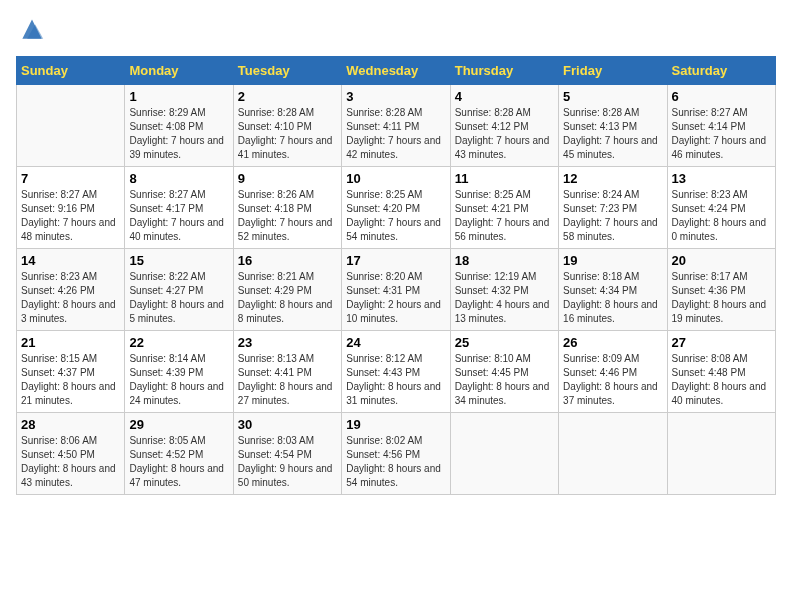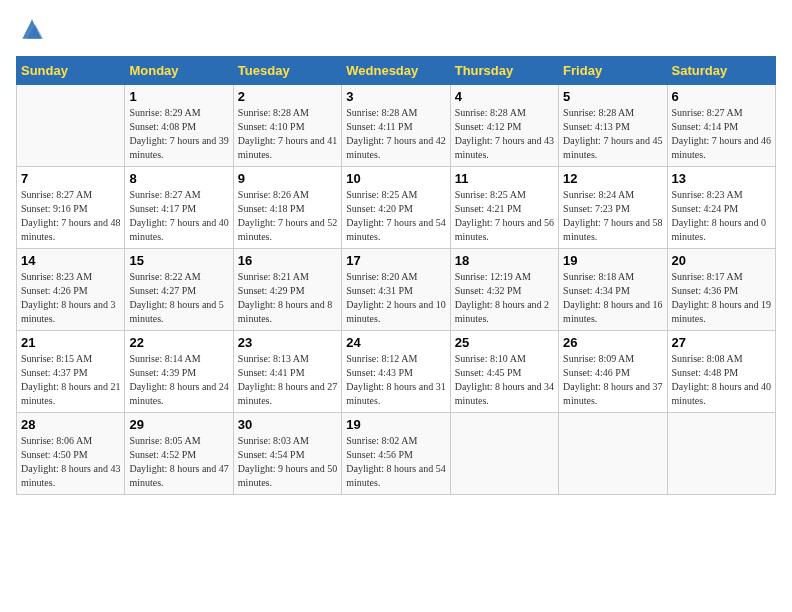--- a/index.html
+++ b/index.html
@@ -78,21 +78,20 @@
     .day-number {
       font-weight: bold;
       font-size: 13px;
       margin-bottom: 2px;
       display: block;
     }
     .day-info {
       font-size: 10px;
       color: #333;
       line-height: 1.4;
-      font-family: Liberation Serif, serif;
     }
     .empty-cell {
       background-color: #f9f9f9;
     }
   </style>
 </head>
 <body>
 
 <div class="header">
   <div class="logo">
@@ -266,21 +265,21 @@
           <span>Sunrise: 8:20 AM</span><br>
           <span>Sunset: 4:31 PM</span><br>
           <span>Daylight: 2 hours and 10 minutes.</span>
         </div>
       </td>
         <td>
         <span class="day-number">18</span>
         <div class="day-info">
           <span>Sunrise: 12:19 AM</span><br>
           <span>Sunset: 4:32 PM</span><br>
-          <span>Daylight: 8 hours and 2 minutes.</span>
+          <span>Daylight: 4 hours and 13 minutes.</span>
         </div>
       </td>
         <td>
         <span class="day-number">19</span>
         <div class="day-info">
           <span>Sunrise: 8:18 AM</span><br>
           <span>Sunset: 4:34 PM</span><br>
           <span>Daylight: 8 hours and 16 minutes.</span>
         </div>
       </td>

